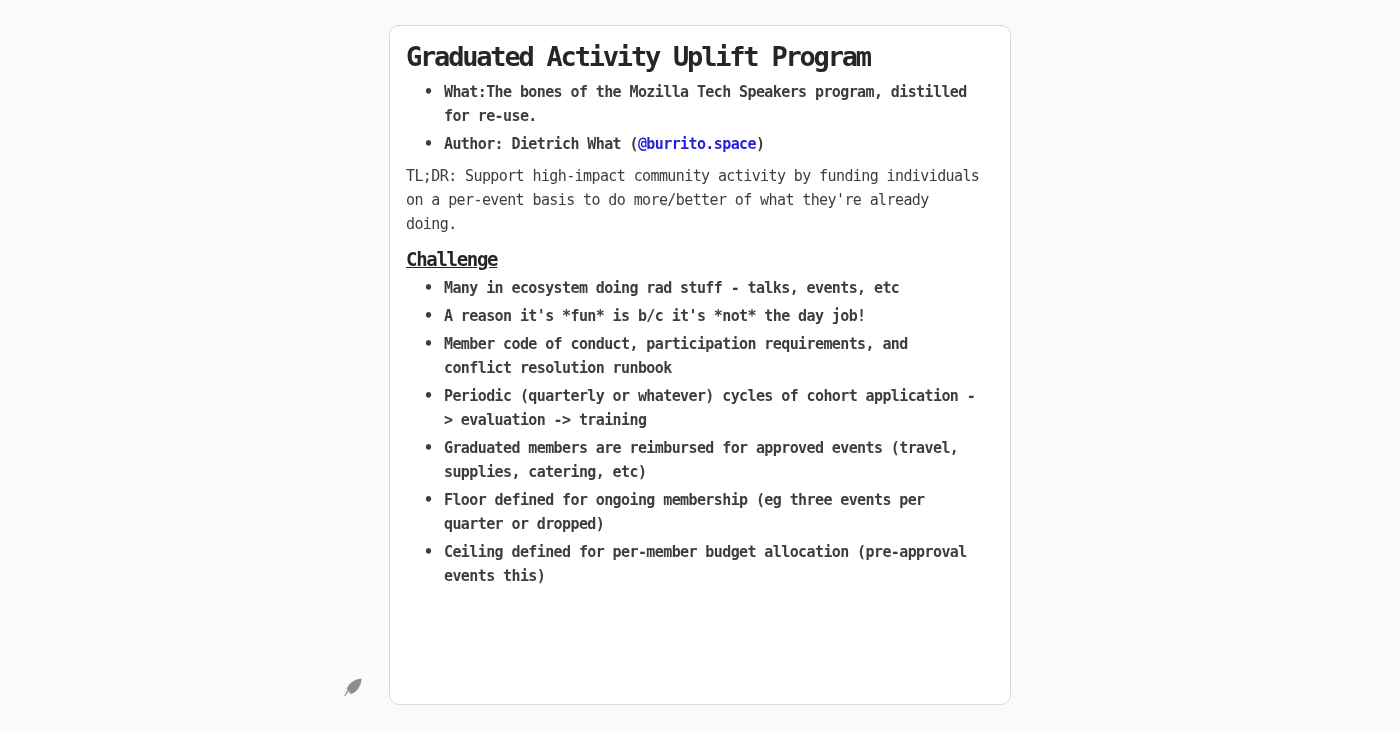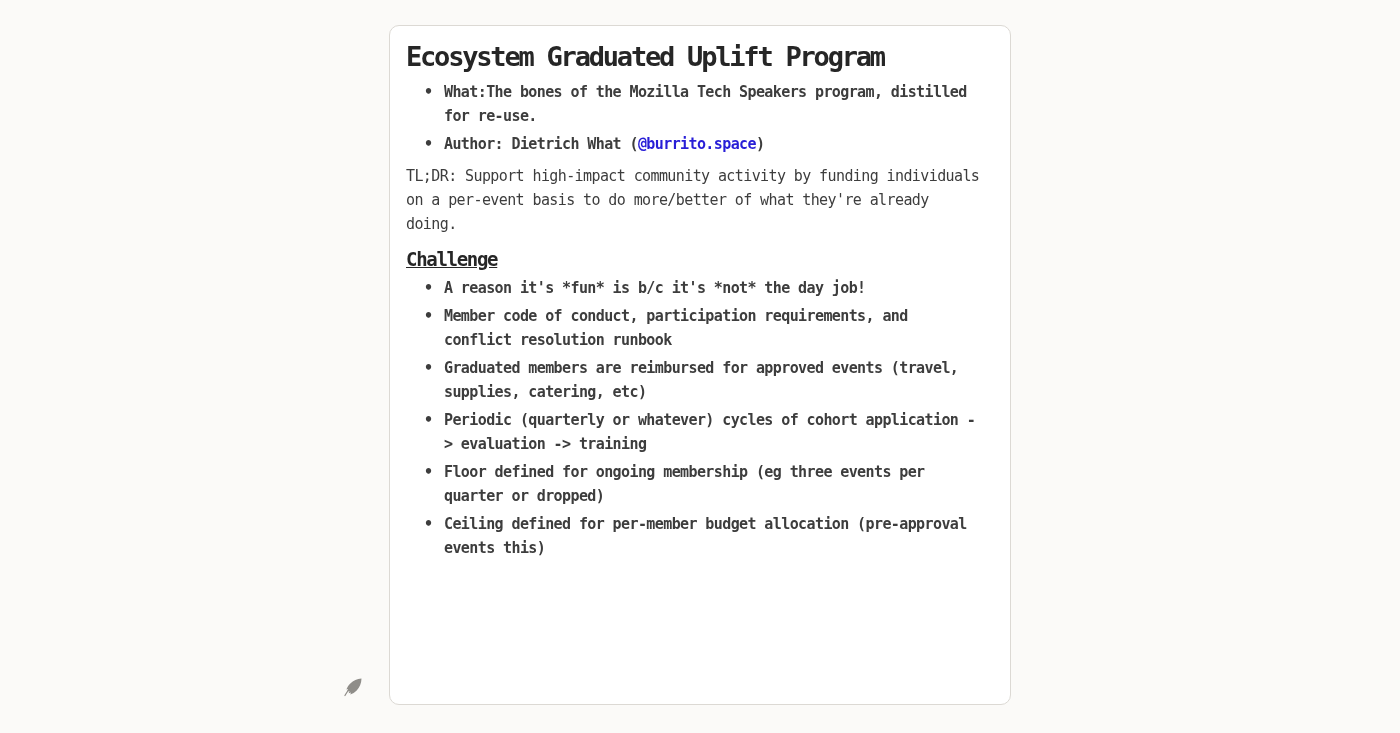--- a/index.html
+++ b/index.html
@@ -81,42 +81,43 @@
     top: 676px;
     width: 22px;
     height: 22px;
   }
 </style>
 </head>
 <body>
 
 <div class="card">
 
-  <h1 class="title">Ecosystem Graduated Uplift Program</h1>
+  <h1 class="title">Graduated Activity Uplift Program</h1>
 
   <ul class="bullets">
     <li>
       <span>What:The bones of the Mozilla Tech Speakers program, distilled for re-use.</span>
     </li>
     <li>
       <span>Author: Dietrich What (</span><a class="inline-link">@burrito.space</a><span>)</span>
     </li>
   </ul>
 
   <p class="tldr">TL;DR: Support high-impact community activity by funding individuals on a per-event basis to do more/better of what they're already doing.</p>
 
   <h2 class="section-heading">Challenge</h2>
   <ul class="bullets">
+    <li>Many in ecosystem doing rad stuff - talks, events, etc</li>
     <li>A reason it's *fun* is b/c it's *not* the day job!</li>
   </ul>
 
   <ul class="bullets">
     <li>Member code of conduct, participation requirements, and conflict resolution runbook</li>
+    <li>Periodic (quarterly or whatever) cycles of cohort application -&gt; evaluation -&gt; training</li>
     <li>Graduated members are reimbursed for approved events (travel, supplies, catering, etc)</li>
-    <li>Periodic (quarterly or whatever) cycles of cohort application -&gt; evaluation -&gt; training</li>
     <li>Floor defined for ongoing membership (eg three events per quarter or dropped)</li>
     <li>Ceiling defined for per-member budget allocation (pre-approval events this)</li>
   </ul>
 
 </div>
 
 <div class="quill">
   <svg width="22" height="22" viewBox="0 0 24 24">
     <path d="M21.2 2.8c-4.6.2-8.9 2.1-12.1 5.3-1.9 1.9-3.4 4.2-4.3 6.7l2.1-.6-1.2 2.9 2.5-.8-1 2.5 2.6-.9-.8 2.2c2.6-.9 5-2.4 7-4.4 3.2-3.2 5.1-7.5 5.2-12.1z" fill="#8f8d89"></path>
     <path d="M3.2 21.3c2.2-4.6 5.3-8.7 9.2-12.1" stroke="#8f8d89" stroke-width="1.3" fill="none" stroke-linecap="round"></path>

